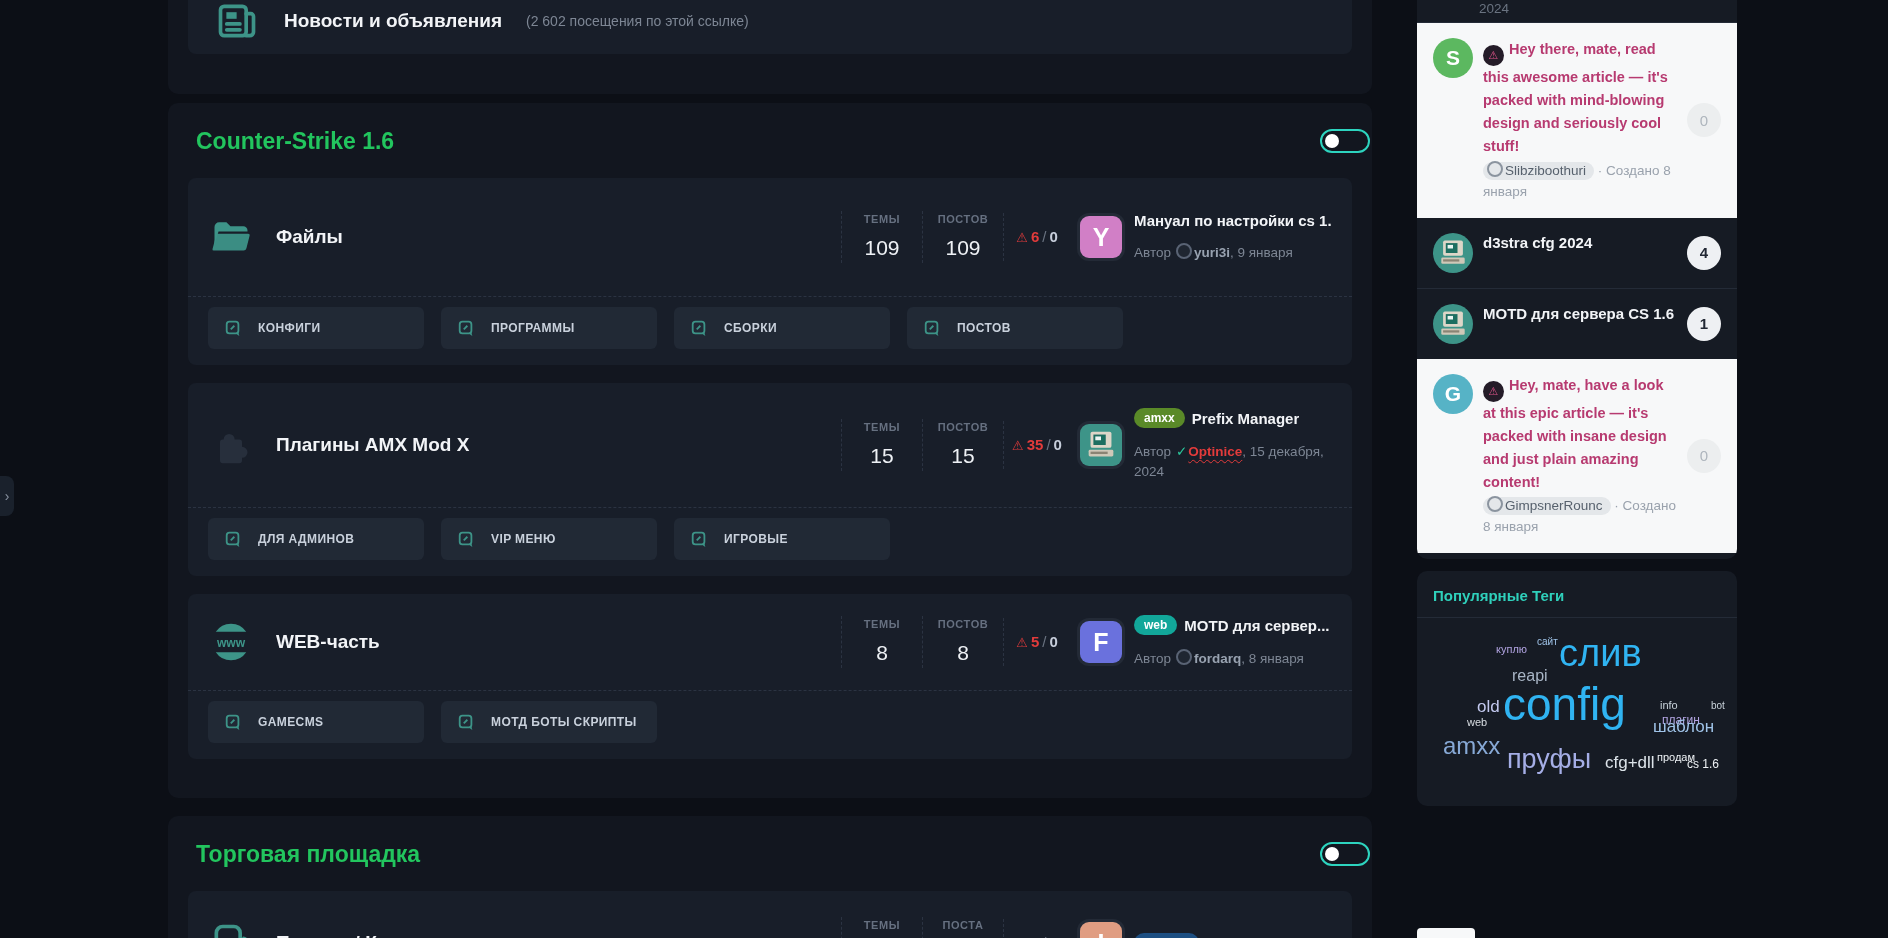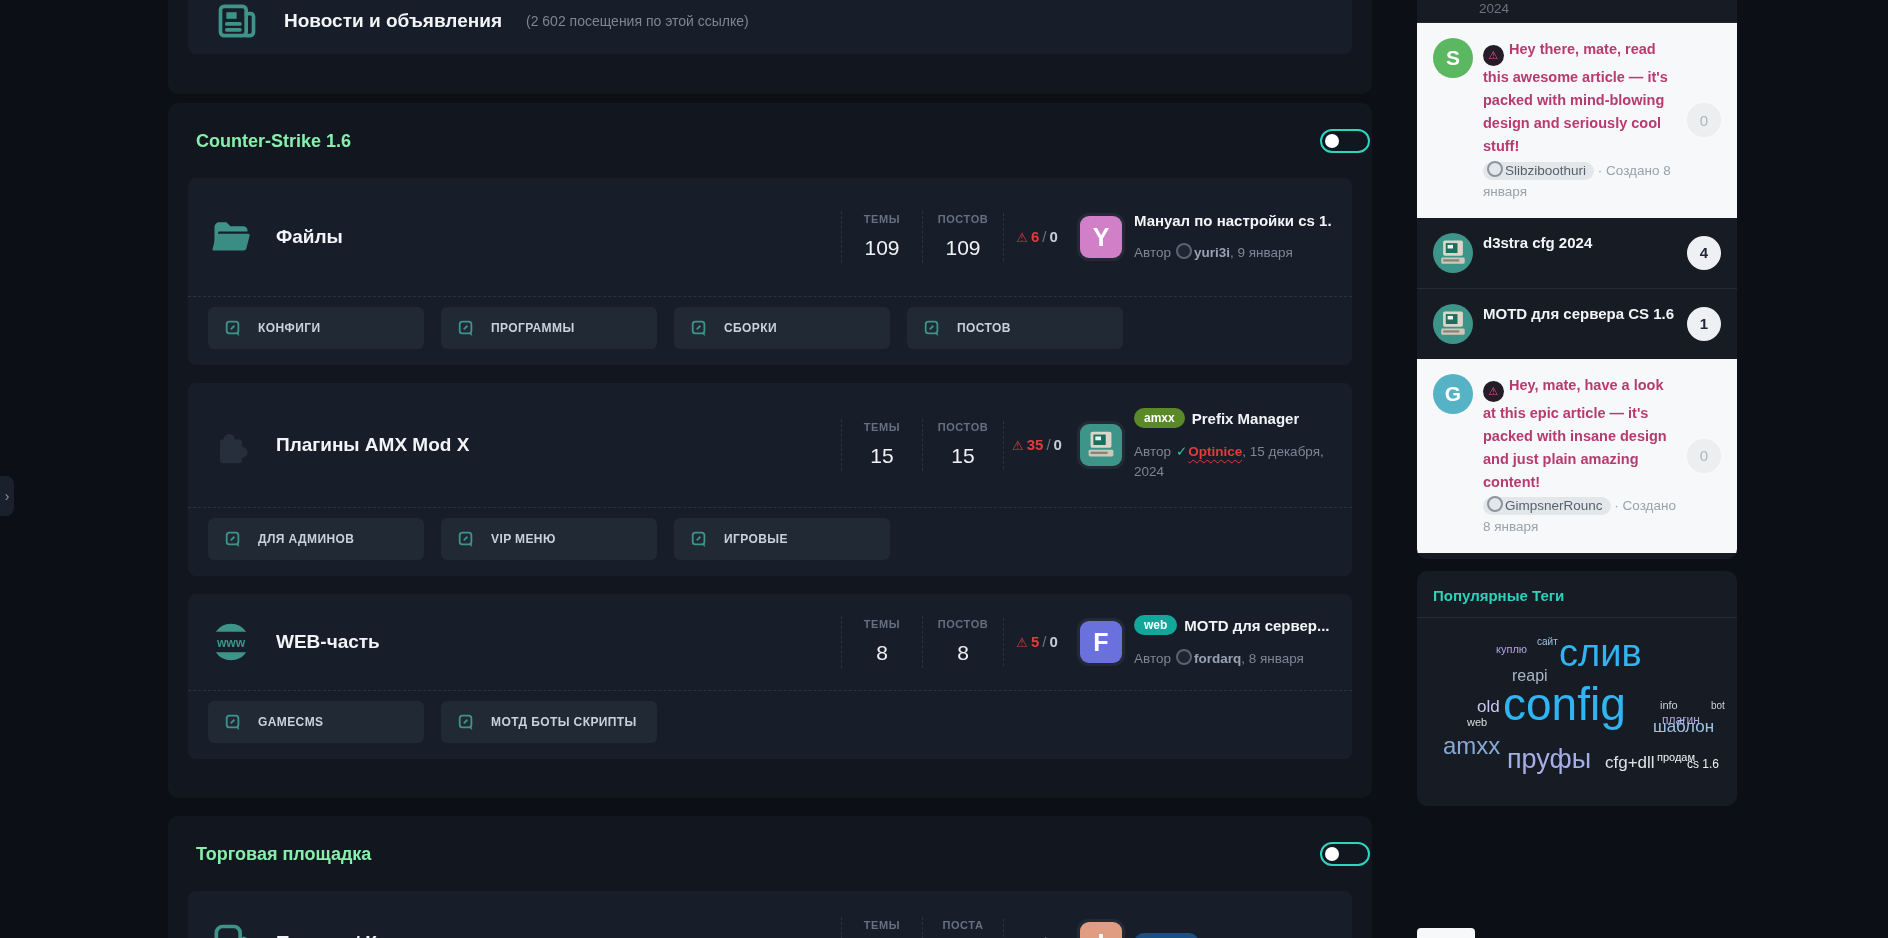--- a/index.html
+++ b/index.html
@@ -12,21 +12,21 @@
   #sec-news{left:168px;top:-70px;width:1204px;height:164px}
   #sec-cs{left:168px;top:103px;width:1204px;height:695px}
   #sec-trade{left:168px;top:816px;width:1204px;height:300px}
 
   .news-card{position:absolute;left:20px;right:20px;top:8px;height:116px;background:#181e29;
     border-radius:8px;display:flex;align-items:center;gap:24px;padding:50px 26px 0;box-sizing:border-box;cursor:pointer}
   .news-title{font-size:19px;font-weight:bold;color:#f2f4f7}
   .news-visits{font-size:14px;color:#7d8694}
 
   .sec-head{display:flex;justify-content:space-between;align-items:center;padding:26px 2px 0 28px;height:24px}
-  .sec-title{font-size:18px;font-weight:bold;color:#86efac}
+  .sec-title{font-size:23px;font-weight:bold;color:#22c55e}
   .toggle{width:46px;height:20px;border:2px solid #2dd4bf;border-radius:12px;position:relative;background:transparent;cursor:pointer;flex:none}
   .knob{position:absolute;left:3px;top:3px;width:14px;height:14px;border-radius:50%;background:#ffffff}
 
   .sec-body{padding-top:25px}
   .fcard{background:#181e29;border-radius:8px;margin:0 20px 18px}
   .frow{display:flex;align-items:center;padding:0 20px;cursor:pointer}
   .h118{height:118px}.h124{height:124px}.h96{height:96px}.h104{height:104px}
   .fleft{display:flex;align-items:center;gap:22px;flex:1;min-width:0}
   .ficon{width:46px;height:46px;flex:none;display:flex;align-items:center;justify-content:center}
   .fname{font-size:19px;font-weight:bold;color:#f2f4f7;white-space:nowrap}

